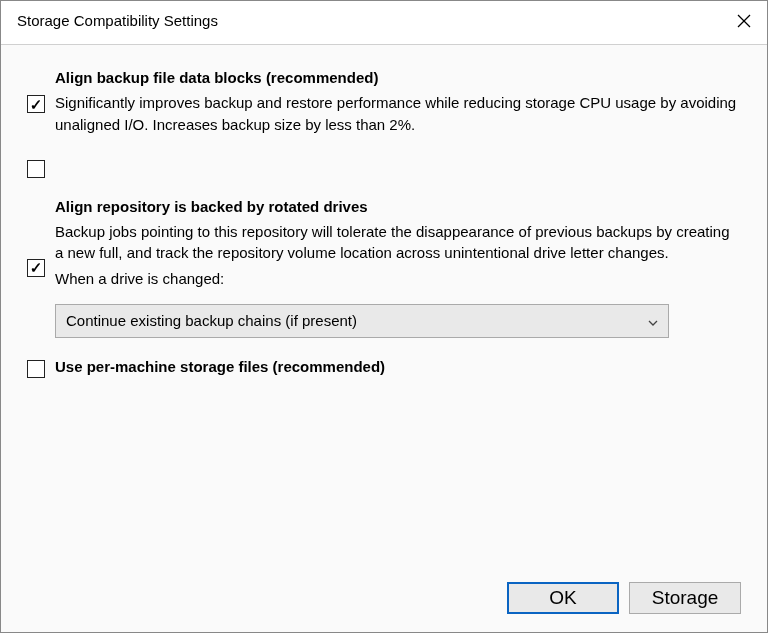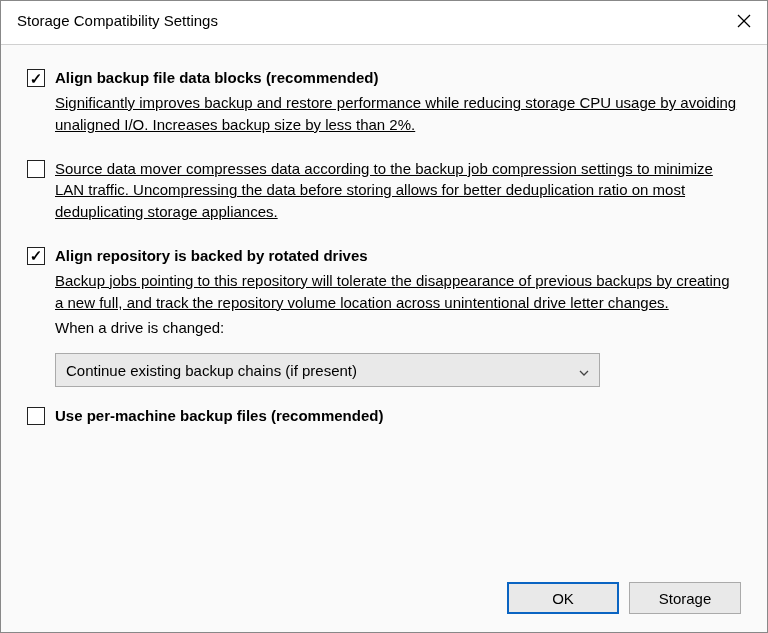--- a/index.html
+++ b/index.html
@@ -35,21 +35,21 @@
       cursor: pointer;
     }
     .content {
       padding: 22px 26px 10px 26px;
       background: #fafafa;
       height: calc(100% - 44px);
       position: relative;
     }
     .option-block {
       display: flex;
-      align-items: flex-start;
+      align-items: center;
       margin-bottom: 18px;
     }
     .checkbox {
       width: 18px;
       height: 18px;
       border: 1.5px solid #222;
       margin-right: 10px;
       margin-top: 2px;
       display: flex;
       align-items: center;
@@ -69,28 +69,27 @@
       flex: 1;
     }
     .option-label {
       font-weight: 700;
       margin-bottom: 4px;
       line-height: 1.4;
     }
     .option-desc {
       line-height: 1.45;
       margin-bottom: 4px;
-      text-decoration: underline;
     }
     .option-subprompt {
       line-height: 1.45;
       margin-bottom: 14px;
     }
     .dropdown {
-      width: 545px;
+      width: 614px;
       height: 34px;
       border: 1px solid #aaa;
       background: #e9e9e9;
       display: flex;
       align-items: center;
       justify-content: space-between;
       padding: 0 10px;
       cursor: pointer;
       margin-top: 4px;
     }
@@ -107,21 +106,21 @@
     }
     .btn {
       min-width: 112px;
       height: 32px;
       border: 1px solid #aaa;
       background: #e9e9e9;
       display: flex;
       align-items: center;
       justify-content: center;
       cursor: pointer;
-      font-size: 15px;
+      font-size: 19px;
     }
     .btn.primary {
       border: 2px solid #0a64c2;
     }
   </style>
 </head>
 <body>
 
 <div class="titlebar">
   <div class="titlebar-title">Storage Compatibility Settings</div>
@@ -139,21 +138,20 @@
     <div class="checkbox checked"></div>
     <div class="option-text">
       <div class="option-label">Align backup file data blocks (recommended)</div>
       <div class="option-desc">Significantly improves backup and restore performance while reducing storage CPU usage by avoiding unaligned I/O. Increases backup size by less than 2%.</div>
     </div>
   </div>
 
   <div class="option-block">
     <div class="checkbox"></div>
     <div class="option-text">
-      <div class="option-desc">Source data mover compresses data according to the backup job compression settings to minimize LAN traffic. Uncompressing the data before storing allows for better deduplication ratio on most deduplicating storage appliances.</div>
     </div>
   </div>
 
   <div class="option-block">
     <div class="checkbox checked"></div>
     <div class="option-text">
       <div class="option-label">Align repository is backed by rotated drives</div>
       <div class="option-desc">Backup jobs pointing to this repository will tolerate the disappearance of previous backups by creating a new full, and track the repository volume location across unintentional drive letter changes.</div>
       <div class="option-subprompt">When a drive is changed:</div>
       <div class="dropdown">
@@ -163,21 +161,21 @@
             <polyline points="1,1 5,5 9,1" fill="none" stroke="#444" stroke-width="1.3"></polyline>
           </svg>
         </span>
       </div>
     </div>
   </div>
 
   <div class="option-block">
     <div class="checkbox"></div>
     <div class="option-text">
-      <div class="option-label">Use per-machine backup files (recommended)</div>
+      <div class="option-label">Use per-machine storage files (recommended)</div>
     </div>
   </div>
 
   <div class="footer">
     <div class="btn primary">
       <span>OK</span>
     </div>
     <div class="btn">
       <span>Storage</span>
     </div>

